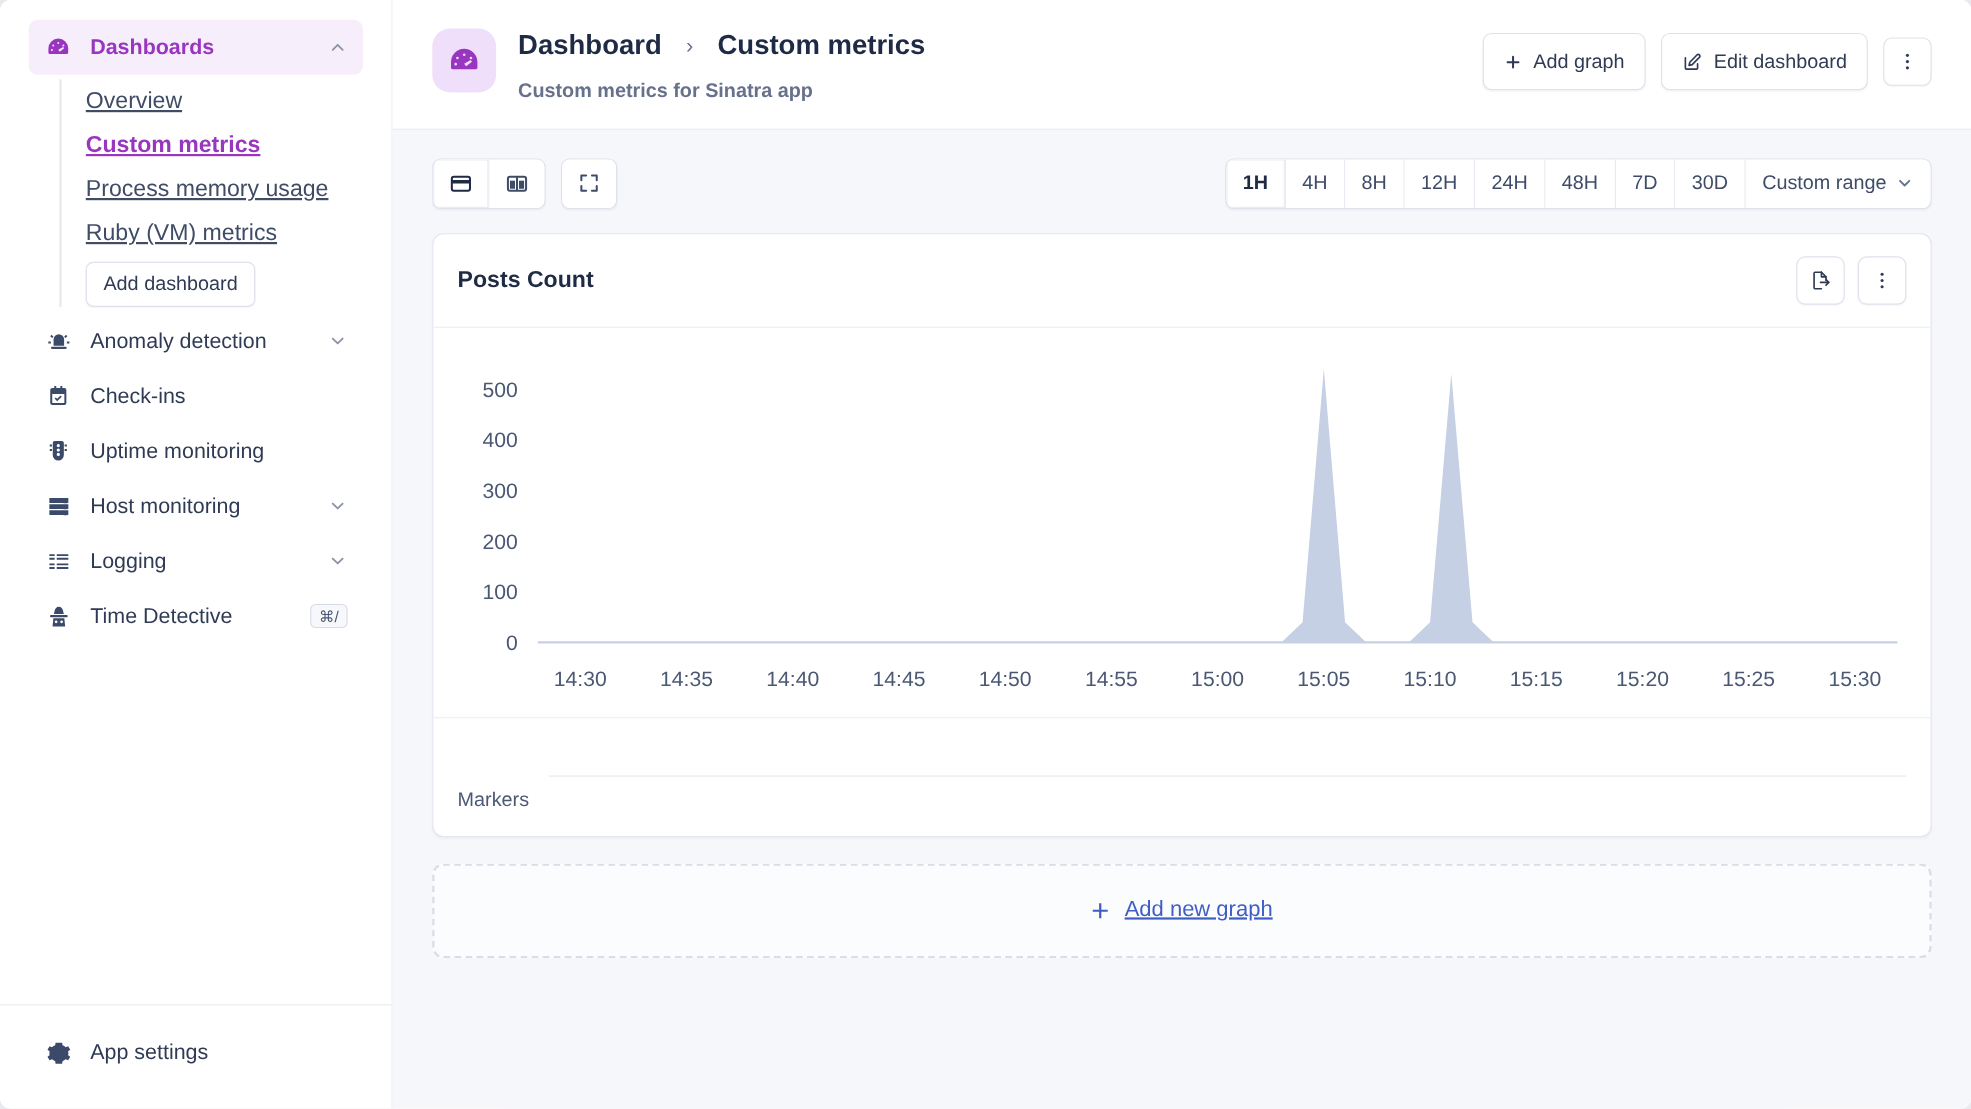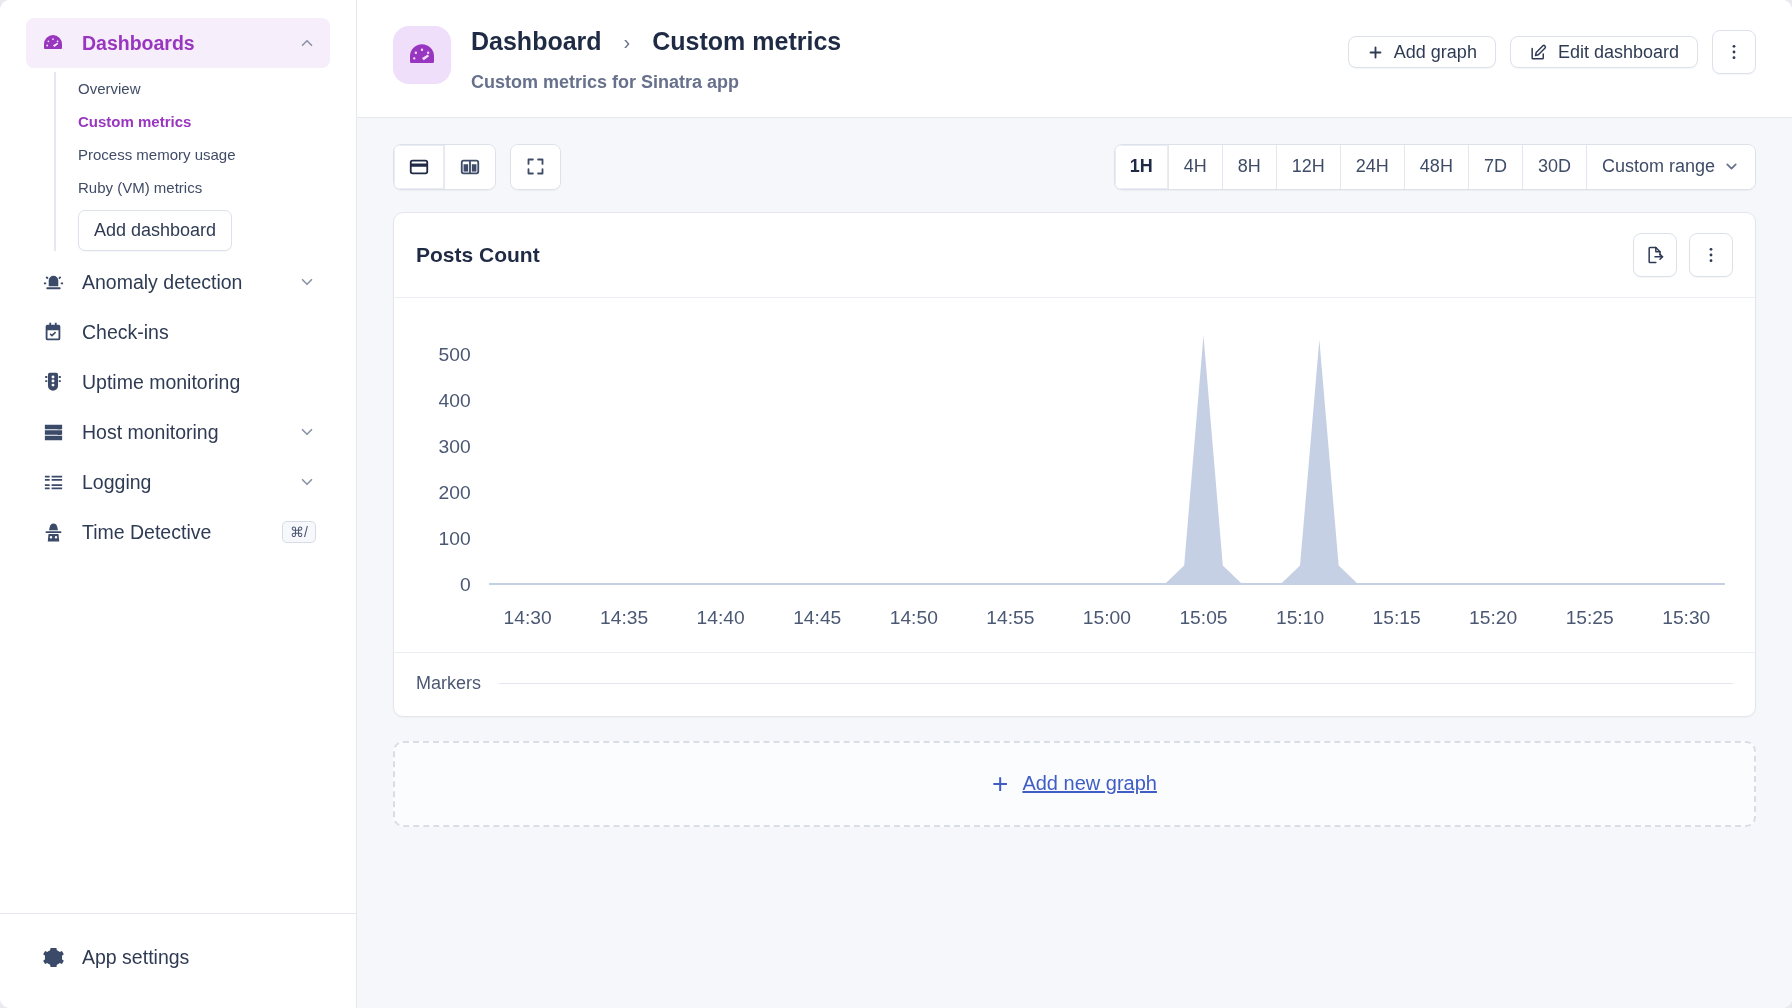--- a/index.html
+++ b/index.html
@@ -73,25 +73,26 @@
     line-height: 1;
     font-family: "Liberation Sans", sans-serif;
   }
 
   .sub-list {
     margin: 4px 26px 6px 54px;
     padding-left: 22px;
     border-left: 2px solid #e6e8ee;
   }
   .sub-item {
-    font-size: 15px;
+    font-size: 21px;
     color: #404c66;
     padding: 8px 0;
     cursor: pointer;
     white-space: nowrap;
+    text-decoration: underline;
   }
   .sub-item.current { color: #9936c0; font-weight: bold; }
   .add-dash-btn {
     margin-top: 6px;
     display: inline-block;
     background: #ffffff;
     border: 1px solid #dde1ea;
     border-radius: 7px;
     padding: 9px 15px;
     font-size: 18px;
@@ -126,21 +127,21 @@
   }
   .crumb-sep { color: #66718c; font-weight: normal; font-size: 20px; }
   .subtitle { font-size: 18px; color: #67718c; margin-top: 16px; font-weight: bold; }
 
   .header-actions { display: flex; align-items: center; gap: 14px; padding-top: 4px; }
   .btn {
     display: inline-flex; align-items: center; gap: 10px;
     background: #fff;
     border: 1px solid #dde1ea;
     border-radius: 8px;
-    height: 32px; padding: 0 18px;
+    height: 52px; padding: 0 18px;
     font-size: 18px; color: #2f3b54;
     cursor: pointer;
     white-space: nowrap;
     box-shadow: 0 1px 1px rgba(30,40,70,.04);
   }
   .btn-icon { width: 44px; height: 44px; padding: 0; justify-content: center; }
 
   .content { flex: 1 1 auto; background: #f6f7fa; padding: 26px 36px 0 36px; overflow: hidden; }
 
   .toolbar { display: flex; align-items: center; justify-content: space-between; margin-bottom: 22px; }
@@ -176,21 +177,21 @@
   .card-title { font-size: 21px; font-weight: bold; color: #1f2a44; }
   .card-actions { display: flex; gap: 12px; }
 
   .chart-wrap { padding: 18px 22px 6px 22px; }
   .chart-area { position: relative; height: 330px; }
   .markers-row {
     display: flex; align-items: center; gap: 18px;
     border-top: 1px solid #eceef4;
     padding: 20px 22px 22px 22px;
   }
-  .markers-label { font-size: 18px; color: #4b5874; white-space: nowrap; }
+  .markers-label { font-size: 18px; color: #4b5874; white-space: nowrap; margin-top: 44px; }
   .markers-line { flex: 1 1 auto; height: 1px; background: #e4e7ef; }
 
   .add-graph-drop {
     margin-top: 24px;
     border: 2px dashed #d9dde7;
     border-radius: 10px;
     height: 86px;
     display: flex; align-items: center; justify-content: center;
     gap: 14px;
     background: #fbfcfd;

